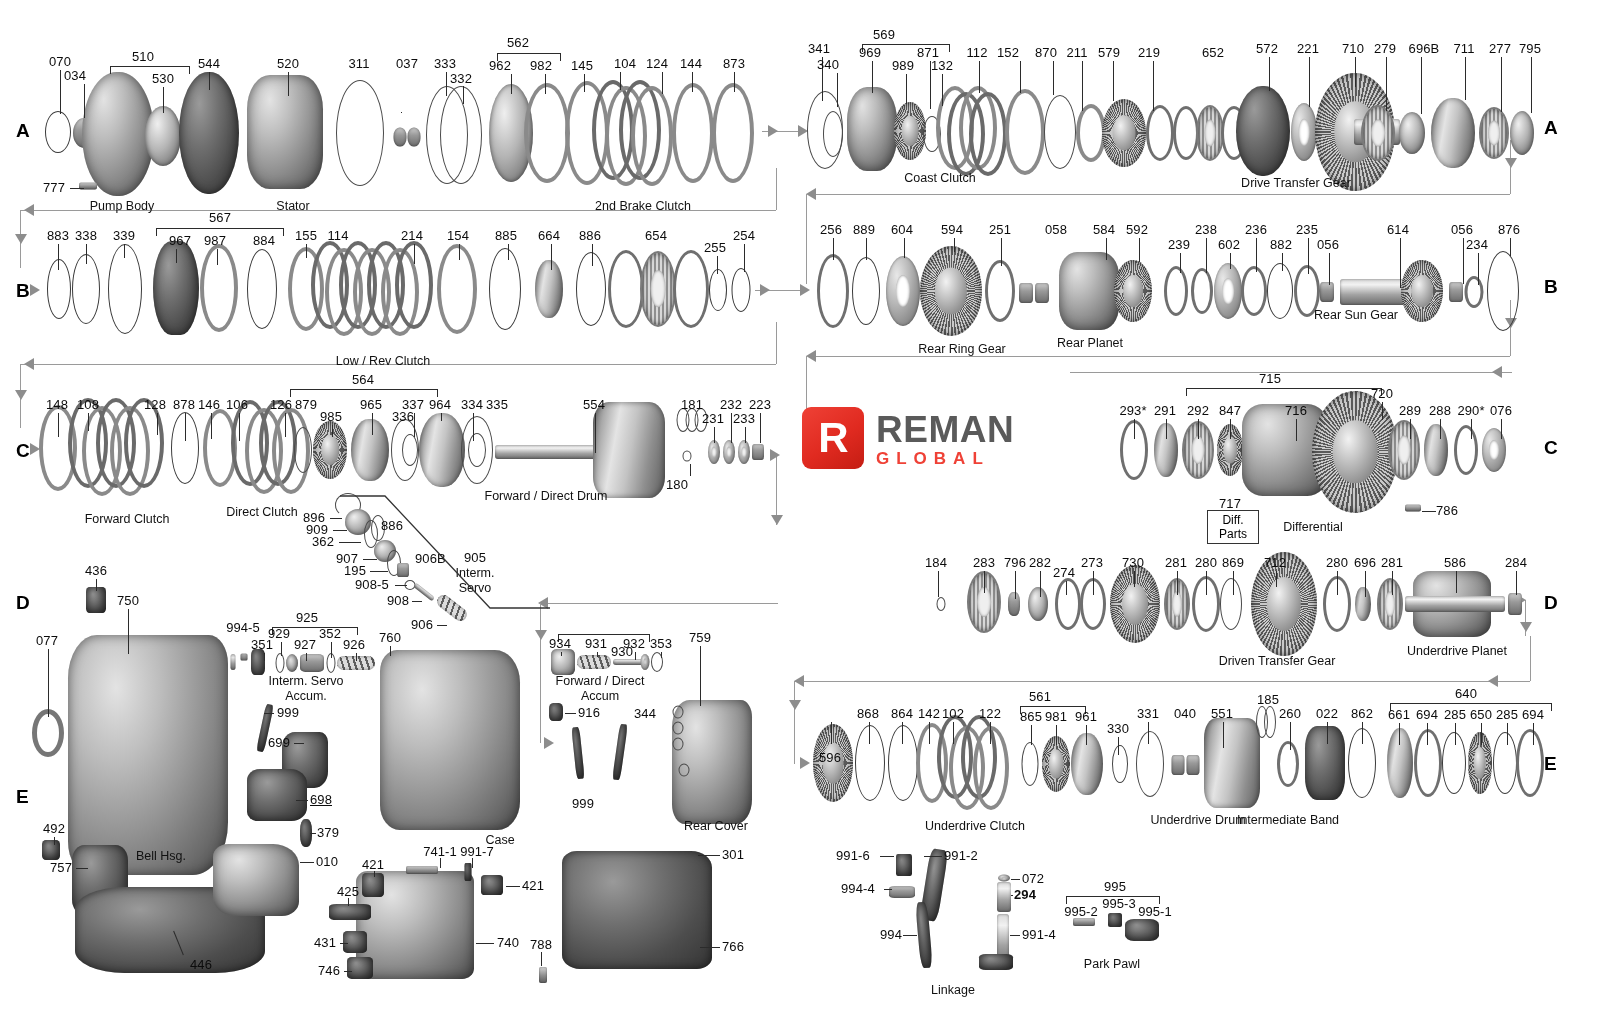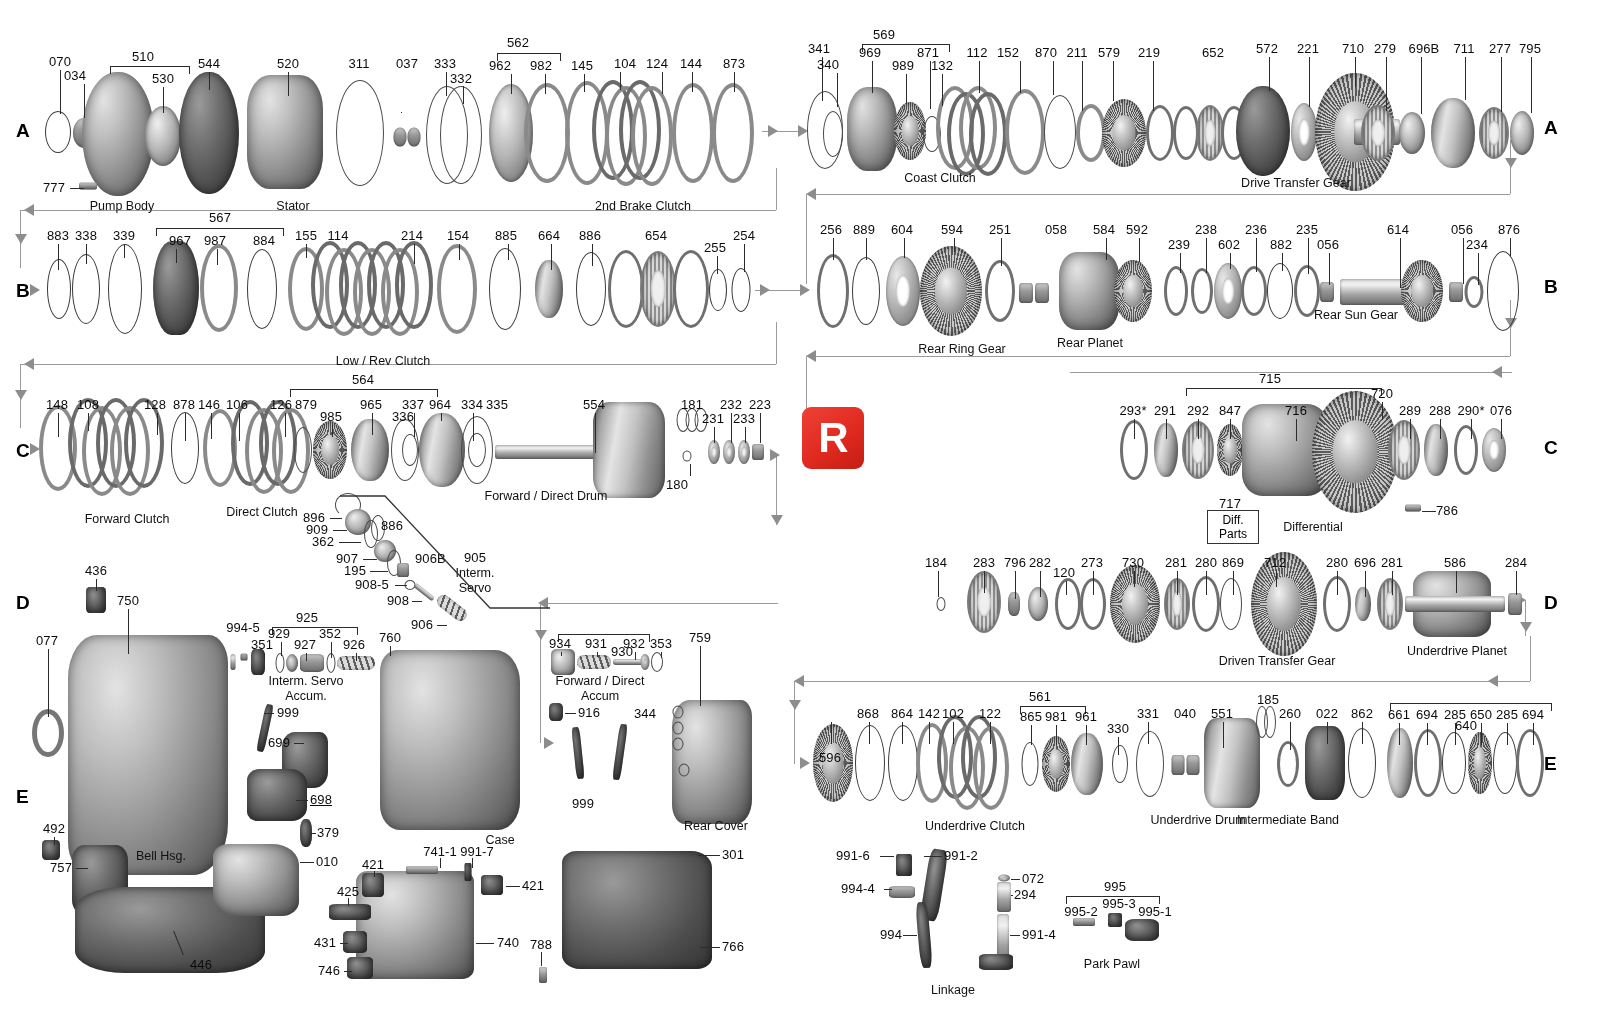--- a/index.html
+++ b/index.html
@@ -633,21 +633,21 @@
   <div class="p slv" style="left:1515px;top:604px;width:14px;height:22px;"></div>
 
   <div class="lbl c" style="left:936px;top:556px;">184</div>
   <div class="leader" style="left:938px;top:571px;height:26px;"></div>
   <div class="lbl c" style="left:984px;top:556px;">283</div>
   <div class="leader" style="left:984px;top:571px;height:22px;"></div>
   <div class="lbl c" style="left:1015px;top:556px;">796</div>
   <div class="leader" style="left:1015px;top:571px;height:28px;"></div>
   <div class="lbl c" style="left:1040px;top:556px;">282</div>
   <div class="leader" style="left:1040px;top:571px;height:26px;"></div>
-  <div class="lbl c" style="left:1064px;top:566px;">120</div>
+  <div class="lbl c" style="left:1064px;top:566px;">274</div>
   <div class="leader" style="left:1066px;top:581px;height:14px;"></div>
   <div class="lbl c" style="left:1092px;top:556px;">273</div>
   <div class="leader" style="left:1093px;top:571px;height:24px;"></div>
   <div class="lbl c" style="left:1133px;top:556px;">730</div>
   <div class="leader" style="left:1134px;top:571px;height:16px;"></div>
   <div class="lbl c" style="left:1176px;top:556px;">281</div>
   <div class="leader" style="left:1177px;top:571px;height:24px;"></div>
   <div class="lbl c" style="left:1206px;top:556px;">280</div>
   <div class="leader" style="left:1206px;top:571px;height:24px;"></div>
   <div class="lbl c" style="left:1233px;top:556px;">869</div>
@@ -725,21 +725,21 @@
   <div class="lbl c" style="left:1222px;top:707px;">551</div>
   <div class="leader" style="left:1223px;top:722px;height:26px;"></div>
   <div class="lbl c" style="left:1268px;top:693px;">185</div>
   <div class="lbl c" style="left:1290px;top:707px;">260</div>
   <div class="leader" style="left:1290px;top:722px;height:28px;"></div>
   <div class="lbl c" style="left:1327px;top:707px;">022</div>
   <div class="leader" style="left:1327px;top:722px;height:22px;"></div>
   <div class="lbl c" style="left:1362px;top:707px;">862</div>
   <div class="leader" style="left:1362px;top:722px;height:22px;"></div>
   <div class="brk" style="left:1390px;top:703px;width:162px;"></div>
-  <div class="lbl c" style="left:1466px;top:687px;margin-top:32px;">640</div>
+  <div class="lbl c" style="left:1466px;top:687px;">640</div>
   <div class="lbl c" style="left:1399px;top:708px;">661</div>
   <div class="leader" style="left:1399px;top:723px;height:22px;"></div>
   <div class="lbl c" style="left:1427px;top:708px;">694</div>
   <div class="leader" style="left:1427px;top:723px;height:22px;"></div>
   <div class="lbl c" style="left:1455px;top:708px;">285</div>
   <div class="leader" style="left:1455px;top:723px;height:22px;"></div>
   <div class="lbl c" style="left:1481px;top:708px;">650</div>
   <div class="leader" style="left:1481px;top:723px;height:22px;"></div>
   <div class="lbl c" style="left:1507px;top:708px;">285</div>
   <div class="leader" style="left:1507px;top:723px;height:22px;"></div>
@@ -944,35 +944,39 @@
   <div class="lbl" style="left:836px;top:849px;">991-6</div>
   <div class="leaderh" style="left:880px;top:856px;width:14px;"></div>
   <div class="lbl" style="left:944px;top:849px;">991-2</div>
   <div class="leaderh" style="left:924px;top:856px;width:18px;"></div>
   <div class="lbl" style="left:841px;top:882px;">994-4</div>
   <div class="leaderh" style="left:884px;top:889px;width:8px;"></div>
   <div class="lbl" style="left:880px;top:928px;">994</div>
   <div class="leaderh" style="left:903px;top:935px;width:14px;"></div>
   <div class="lbl" style="left:1022px;top:872px;">072</div>
   <div class="leaderh" style="left:1011px;top:879px;width:9px;"></div>
-  <div class="lbl" style="left:1014px;top:888px;">294</div>
+  <div class="lbl" style="left:1014px;top:888px;font-weight:bold;">294</div>
   <div class="leaderh" style="left:1011px;top:895px;width:2px;"></div>
   <div class="lbl" style="left:1022px;top:928px;">991-4</div>
   <div class="leaderh" style="left:1010px;top:935px;width:10px;"></div>
   <div class="cap" style="left:953px;top:984px;">Linkage</div>
 
   <div class="p bolt" style="left:1084px;top:922px;width:22px;height:8px;"></div>
   <div class="p dark" style="left:1115px;top:920px;width:14px;height:14px;border-radius:18%;"></div>
   <div class="p dark" style="left:1142px;top:930px;width:34px;height:22px;border-radius:26%;"></div>
   <div class="brk" style="left:1066px;top:896px;width:94px;"></div>
   <div class="lbl c" style="left:1115px;top:880px;">995</div>
   <div class="lbl c" style="left:1081px;top:905px;">995-2</div>
   <div class="lbl c" style="left:1119px;top:897px;">995-3</div>
   <div class="lbl c" style="left:1155px;top:905px;">995-1</div>
   <div class="cap" style="left:1112px;top:958px;">Park Pawl</div>
 
   <div id="logo">
     <div class="logoMark">
       <div class="rglyph">R</div>
     </div>
+    <div class="logoText">
+      <div class="t1">REMAN</div>
+      <div class="t2">GLOBAL</div>
+    </div>
   </div>
 
 </div>
 
 </body></html>

